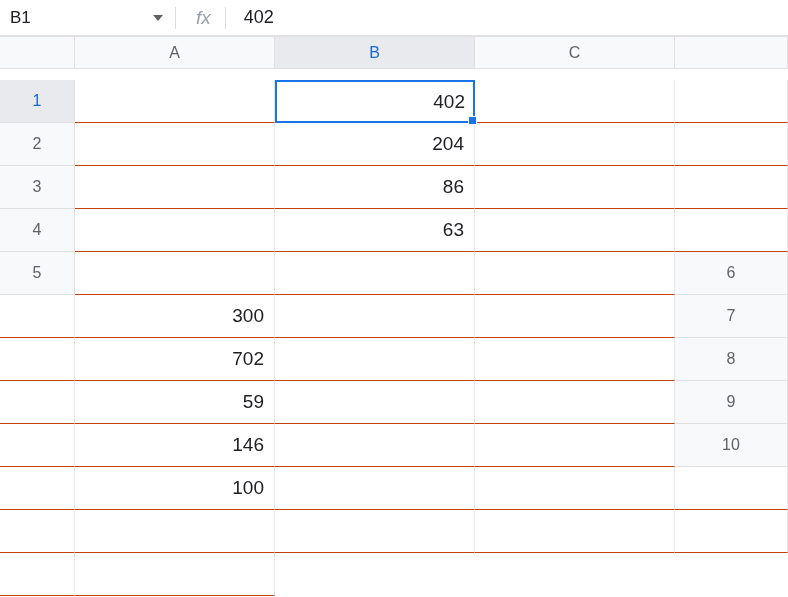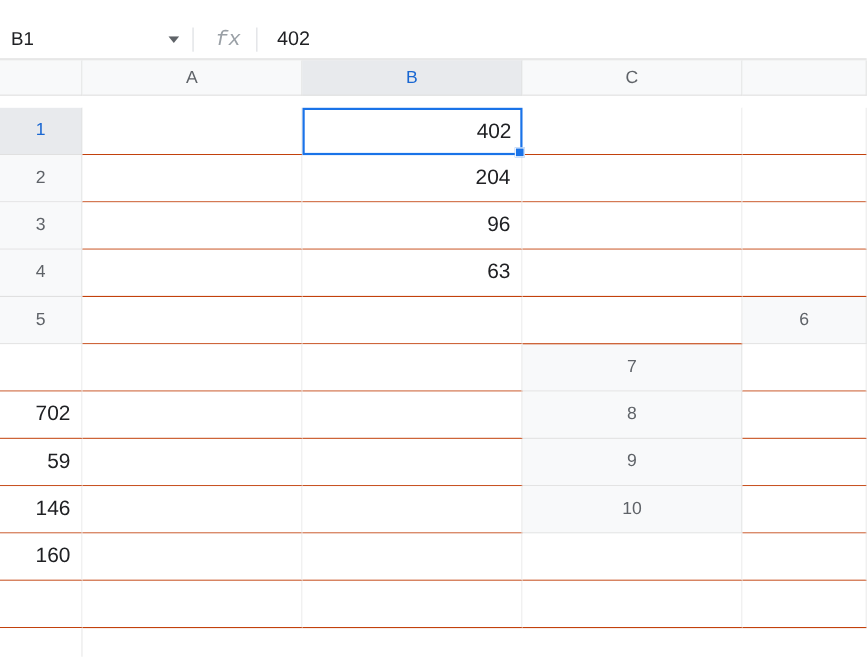--- a/index.html
+++ b/index.html
@@ -9,21 +9,20 @@
       width: 788px;
       height: 597px;
       overflow: hidden;
     }
     .formula-bar {
       display: flex;
       align-items: center;
       height: 36px;
       border-bottom: 1px solid #e0e0e0;
       background: #fff;
-      margin-top: 18px;
     }
     .name-box {
       width: 75px;
       padding: 0 10px;
       font-size: 17px;
       color: #202124;
       border: none;
       background: transparent;
       outline: none;
     }
@@ -36,21 +35,21 @@
       cursor: pointer;
     }
     .dropdown-arrow svg { display: block; }
     .fx-divider {
       width: 1px;
       height: 22px;
       background: #dadce0;
       margin: 0 6px 0 0;
     }
     .fx-label {
-      font-family: Liberation Mono, monospace;
+      font-family: Liberation Sans, sans-serif;
       font-style: italic;
       font-size: 19px;
       color: #9aa0a6;
       padding: 0 14px;
       user-select: none;
     }
     .fx-divider2 {
       width: 1px;
       height: 22px;
       background: #dadce0;
@@ -155,37 +154,38 @@
   <div class="cell"></div>
 
   <div class="row-header">2</div>
   <div class="cell"></div>
   <div class="cell">204</div>
   <div class="cell"></div>
   <div class="cell"></div>
 
   <div class="row-header">3</div>
   <div class="cell"></div>
-  <div class="cell">96</div>
+  <div class="cell">86</div>
   <div class="cell"></div>
   <div class="cell"></div>
 
   <div class="row-header">4</div>
   <div class="cell"></div>
   <div class="cell">63</div>
   <div class="cell"></div>
   <div class="cell"></div>
 
   <div class="row-header">5</div>
   <div class="cell"></div>
   <div class="cell"></div>
   <div class="cell"></div>
 
   <div class="row-header">6</div>
   <div class="cell"></div>
+  <div class="cell">300</div>
   <div class="cell"></div>
   <div class="cell"></div>
 
   <div class="row-header">7</div>
   <div class="cell"></div>
   <div class="cell">702</div>
   <div class="cell"></div>
   <div class="cell"></div>
 
   <div class="row-header">8</div>
@@ -195,21 +195,21 @@
   <div class="cell"></div>
 
   <div class="row-header">9</div>
   <div class="cell"></div>
   <div class="cell">146</div>
   <div class="cell"></div>
   <div class="cell"></div>
 
   <div class="row-header">10</div>
   <div class="cell"></div>
-  <div class="cell">160</div>
+  <div class="cell">100</div>
   <div class="cell"></div>
   <div class="cell"></div>
 
   <div class="cell"></div>
   <div class="cell"></div>
   <div class="cell"></div>
   <div class="cell"></div>
 
   <div class="cell"></div>
   <div class="cell"></div>

